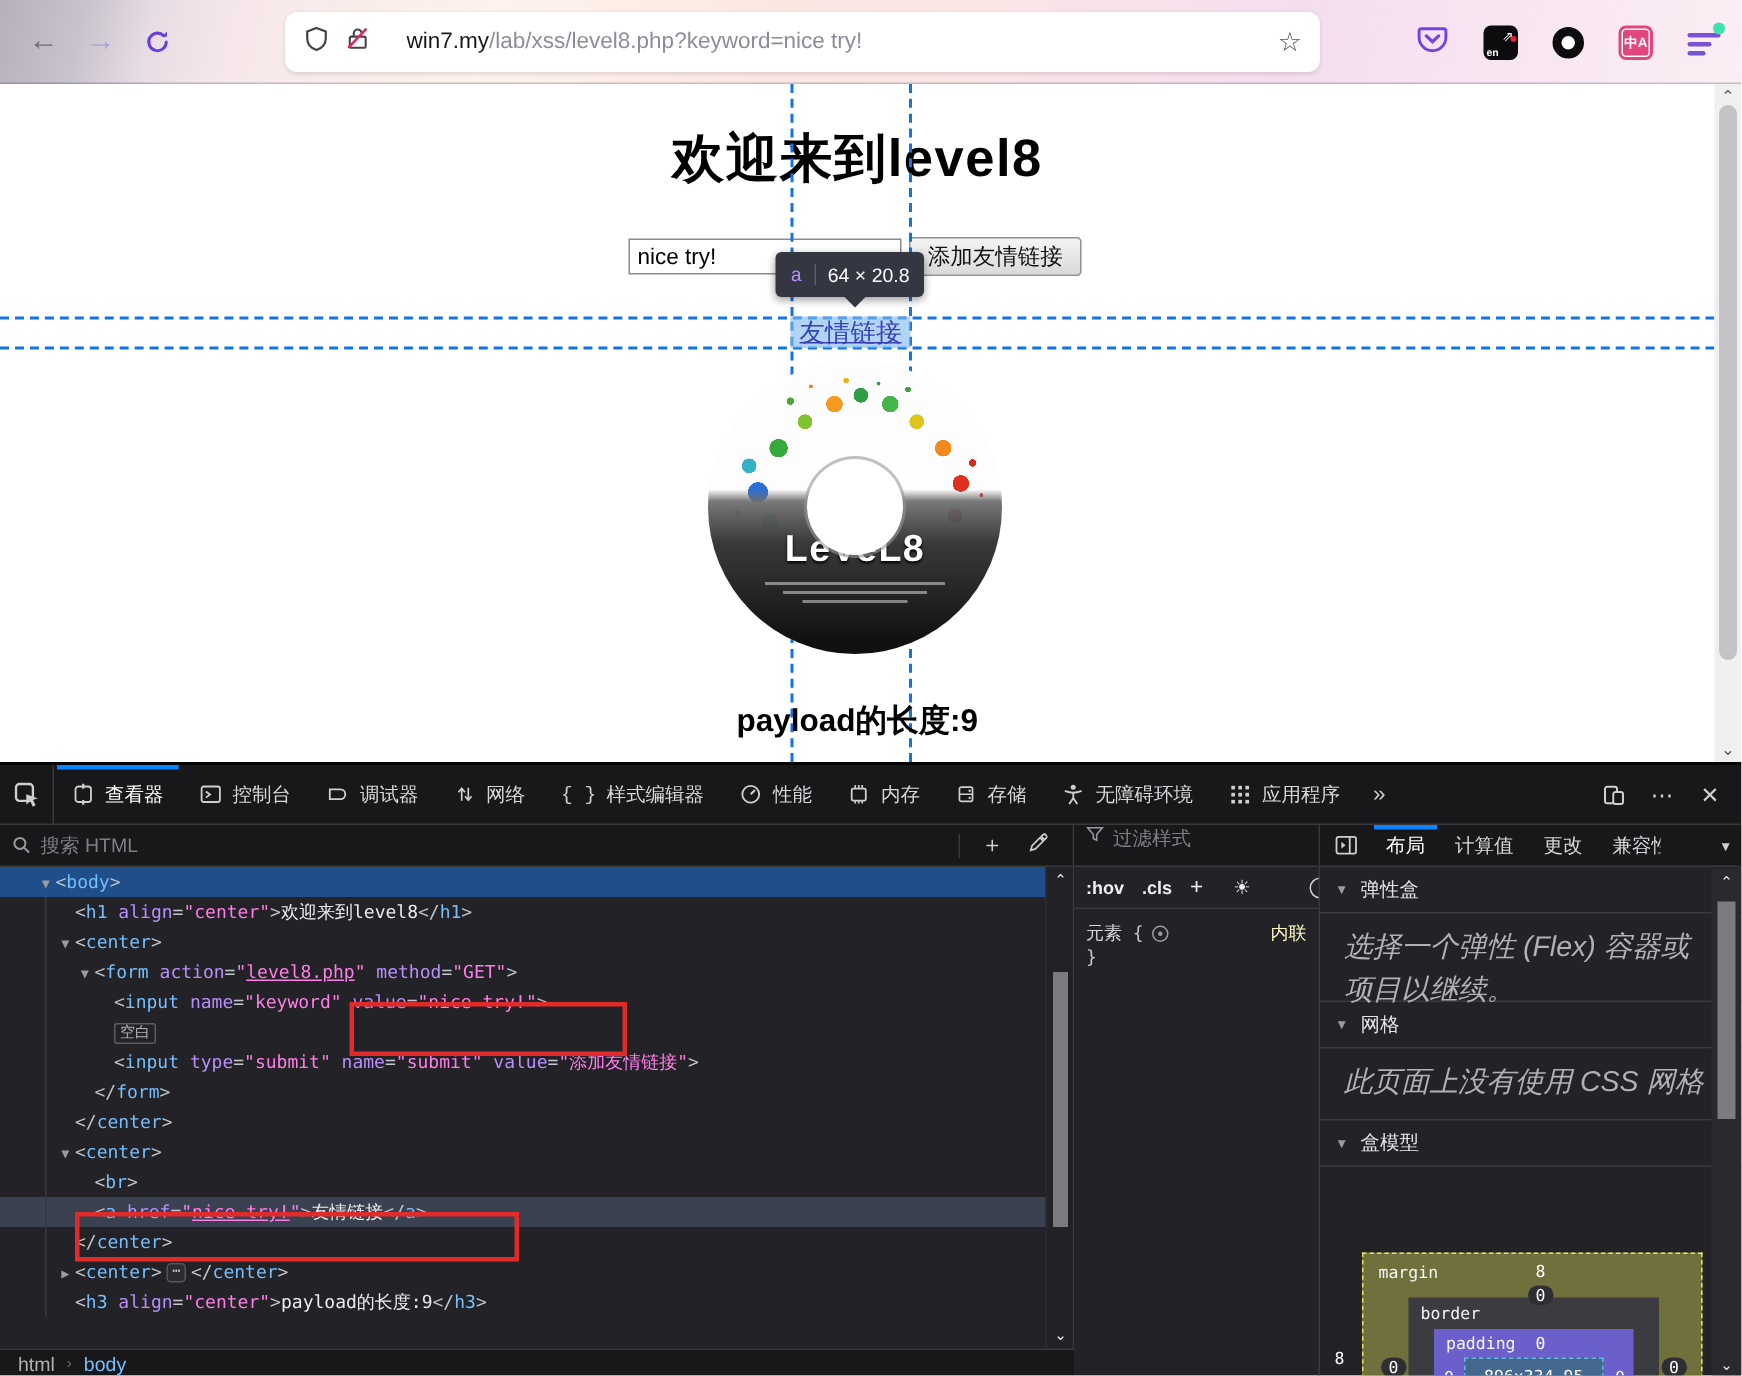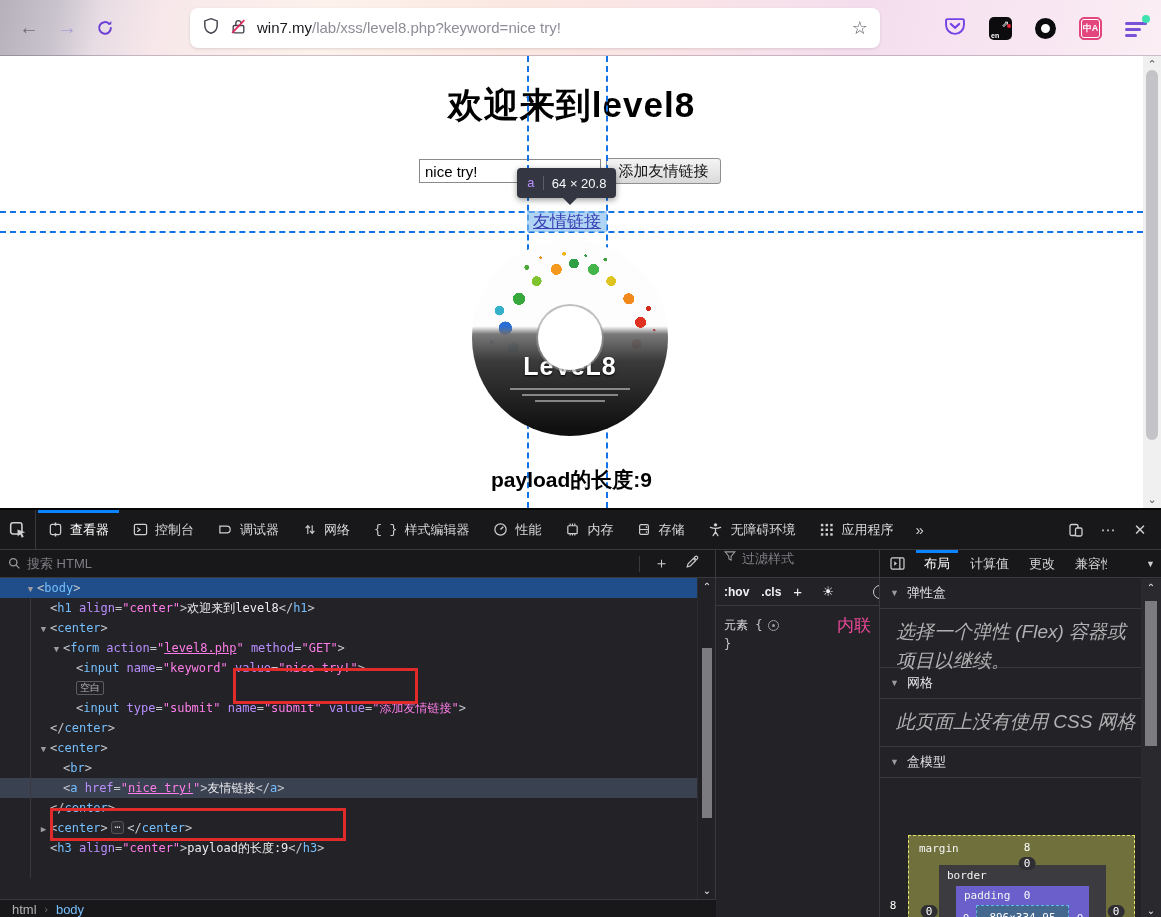--- a/index.html
+++ b/index.html
@@ -120,21 +120,21 @@
   .tree-scroll .arr { position:absolute; left:0; width:18px; text-align:center; color:#ececee; font-size:10px; }
 
   .rules-col { position:absolute; left:716px; top:40px; width:164px; height:369px; border-right:1px solid #3a3a3e; background:#232327; }
   .rules-col .filter-row { height:28px; background:#18181a; border-bottom:1px solid #3a3a3e; display:flex; align-items:flex-start; padding:0 8px; color:#7e7e85; gap:6px; }
   .pseudo-row { height:28px; border-bottom:1px solid #3a3a3e; display:flex; align-items:center; padding:0 8px; gap:12px; color:#f0f0f2; font-weight:bold; font-size:12px; overflow:hidden; position:relative;}
   .pseudo-row .plus { font-weight:normal; font-size:15px; }
   .pseudo-row .sun { font-weight:normal; font-size:13px; margin-left:8px;}
   .pseudo-row .clipcirc { position:absolute; right:-8px; top:7px; width:14px; height:14px; border:1.4px solid #cfcfd2; border-radius:50%; }
   .rule-area { padding:8px 8px; font-family:"DejaVu Sans Mono","Liberation Mono",monospace; font-size:12px; color:#d7d7db; }
   .rule-line1 { display:flex; align-items:center; gap:6px; }
-  .rule-line1 .src { margin-left:auto; color:#ec4899; font-family:"Liberation Sans",sans-serif; font-size:17px; }
+  .rule-line1 .src { margin-left:auto; color:#fef9c3; font-family:"Liberation Sans",sans-serif; font-size:12px; }
   .target-ico { width:11px; height:11px; border:1.3px solid #9a9aa0; border-radius:50%; position:relative; }
   .target-ico:after { content:""; position:absolute; left:3px; top:3px; width:3px; height:3px; background:#9a9aa0; border-radius:50%; }
 
   .sidebar-col { position:absolute; left:880px; top:40px; width:281px; height:369px; background:#232327; }
   .sb-tabs { height:28px; background:#18181a; border-bottom:1px solid #3a3a3e; display:flex; align-items:stretch; }
   .sb-pane-ico { width:34px; display:flex; align-items:center; justify-content:center; }
   .sb-tab { display:flex; align-items:center; padding:0 10px; position:relative; color:#d7d7db; font-size:13px; white-space:nowrap; }
   .sb-tab.active { color:#fff; }
   .sb-tab.active:before { content:""; position:absolute; left:2px; right:2px; top:0; height:3px; background:#0a84ff; }
   .sb-tab.clip { max-width:42px; overflow:hidden; padding-right:0; }
@@ -184,21 +184,21 @@
             <path d="M8 1.5l5.5 2v4c0 3.4-2.3 5.9-5.5 7-3.2-1.1-5.5-3.6-5.5-7v-4z" fill="none" stroke="#43434d" stroke-width="1.3"></path>
           </svg>
       </span>
       <span style="margin-left:10px;position:relative">
         <svg width="17" height="17" viewBox="0 0 16 16">
             <rect x="3" y="7" width="10" height="7" rx="1.2" fill="none" stroke="#43434d" stroke-width="1.3"></rect>
             <path d="M5.5 7V5a2.5 2.5 0 0 1 5 0" fill="none" stroke="#43434d" stroke-width="1.3"></path>
             <line x1="2" y1="14" x2="13.5" y2="2" stroke="#e2265c" stroke-width="1.6"></line>
           </svg>
       </span>
-      <span style="margin-left:10px">
+      <span style="margin-left:24px">
         <span class="host">win7.my</span><span class="path">/lab/xss/level8.php?keyword=nice try!</span>
       </span>
       <span class="url-star">☆</span>
     </div>
     <div class="ext-icons">
       <span>
         <svg width="22" height="22" viewBox="0 0 16 16">
             <path d="M2.5 3h11c.6 0 1 .4 1 1v3.2A6.5 6.5 0 0 1 8 13.7 6.5 6.5 0 0 1 1.5 7.2V4c0-.6.4-1 1-1z" fill="none" stroke="#7542e5" stroke-width="1.4"></path>
             <path d="M5 6.5l3 2.8 3-2.8" fill="none" stroke="#7542e5" stroke-width="1.6" stroke-linecap="round"></path>
           </svg>
@@ -393,20 +393,21 @@
         </span>
       </div>
       <div class="tree" id="tree">
           <div class="row selected" style="padding-left: 24px;"><span class="arrow">▼</span><span class="s-punct">&lt;</span><span class="s-tag">body</span><span class="s-punct">&gt;</span></div>
           <div class="row" style="padding-left: 37px;"><span class="arrow"></span><span class="s-punct">&lt;</span><span class="s-tag">h1</span><span class="s-attr"> align</span><span class="s-punct">=</span><span class="s-val">"center"</span><span class="s-punct">&gt;</span><span class="s-text">欢迎来到level8</span><span class="s-punct">&lt;/</span><span class="s-tag">h1</span><span class="s-punct">&gt;</span></div>
           <div class="row" style="padding-left: 37px;"><span class="arrow">▼</span><span class="s-punct">&lt;</span><span class="s-tag">center</span><span class="s-punct">&gt;</span></div>
           <div class="row" style="padding-left: 50px;"><span class="arrow">▼</span><span class="s-punct">&lt;</span><span class="s-tag">form</span><span class="s-attr"> action</span><span class="s-punct">=</span><span class="s-val">"</span><span class="s-link">level8.php</span><span class="s-val">"</span><span class="s-attr"> method</span><span class="s-punct">=</span><span class="s-val">"GET"</span><span class="s-punct">&gt;</span></div>
           <div class="row" style="padding-left: 63px;"><span class="arrow"></span><span class="s-punct">&lt;</span><span class="s-tag">input</span><span class="s-attr"> name</span><span class="s-punct">=</span><span class="s-val">"keyword"</span><span class="s-attr"> value</span><span class="s-punct">=</span><span class="s-val">"nice try!"</span><span class="s-punct">&gt;</span></div>
           <div class="row" style="padding-left: 63px;"><span class="arrow"></span><span class="s-badge">空白</span></div>
           <div class="row" style="padding-left: 63px;"><span class="arrow"></span><span class="s-punct">&lt;</span><span class="s-tag">input</span><span class="s-attr"> type</span><span class="s-punct">=</span><span class="s-val">"submit"</span><span class="s-attr"> name</span><span class="s-punct">=</span><span class="s-val">"submit"</span><span class="s-attr"> value</span><span class="s-punct">=</span><span class="s-val">"添加友情链接"</span><span class="s-punct">&gt;</span></div>
+          <div class="row" style="padding-left: 50px;"><span class="arrow"></span><span class="s-punct">&lt;/</span><span class="s-tag">form</span><span class="s-punct">&gt;</span></div>
           <div class="row" style="padding-left: 37px;"><span class="arrow"></span><span class="s-punct">&lt;/</span><span class="s-tag">center</span><span class="s-punct">&gt;</span></div>
           <div class="row" style="padding-left: 37px;"><span class="arrow">▼</span><span class="s-punct">&lt;</span><span class="s-tag">center</span><span class="s-punct">&gt;</span></div>
           <div class="row" style="padding-left: 50px;"><span class="arrow"></span><span class="s-punct">&lt;</span><span class="s-tag">br</span><span class="s-punct">&gt;</span></div>
           <div class="row hover" style="padding-left: 50px;"><span class="arrow"></span><span class="s-punct">&lt;</span><span class="s-tag">a</span><span class="s-attr"> href</span><span class="s-punct">=</span><span class="s-val">"</span><span class="s-link">nice try!</span><span class="s-val">"</span><span class="s-punct">&gt;</span><span class="s-text">友情链接</span><span class="s-punct">&lt;/</span><span class="s-tag">a</span><span class="s-punct">&gt;</span></div>
           <div class="row" style="padding-left: 37px;"><span class="arrow"></span><span class="s-punct">&lt;/</span><span class="s-tag">center</span><span class="s-punct">&gt;</span></div>
           <div class="row" style="padding-left: 37px;"><span class="arrow">▶</span><span class="s-punct">&lt;</span><span class="s-tag">center</span><span class="s-punct">&gt;</span><span class="s-ellipsis">⋯</span><span class="s-punct">&lt;/</span><span class="s-tag">center</span><span class="s-punct">&gt;</span></div>
           <div class="row" style="padding-left: 37px;"><span class="arrow"></span><span class="s-punct">&lt;</span><span class="s-tag">h3</span><span class="s-attr"> align</span><span class="s-punct">=</span><span class="s-val">"center"</span><span class="s-punct">&gt;</span><span class="s-text">payload的长度:9</span><span class="s-punct">&lt;/</span><span class="s-tag">h3</span><span class="s-punct">&gt;</span></div>
         </div>
       <div class="indent-guide"></div>
       <div class="tree-scroll">

